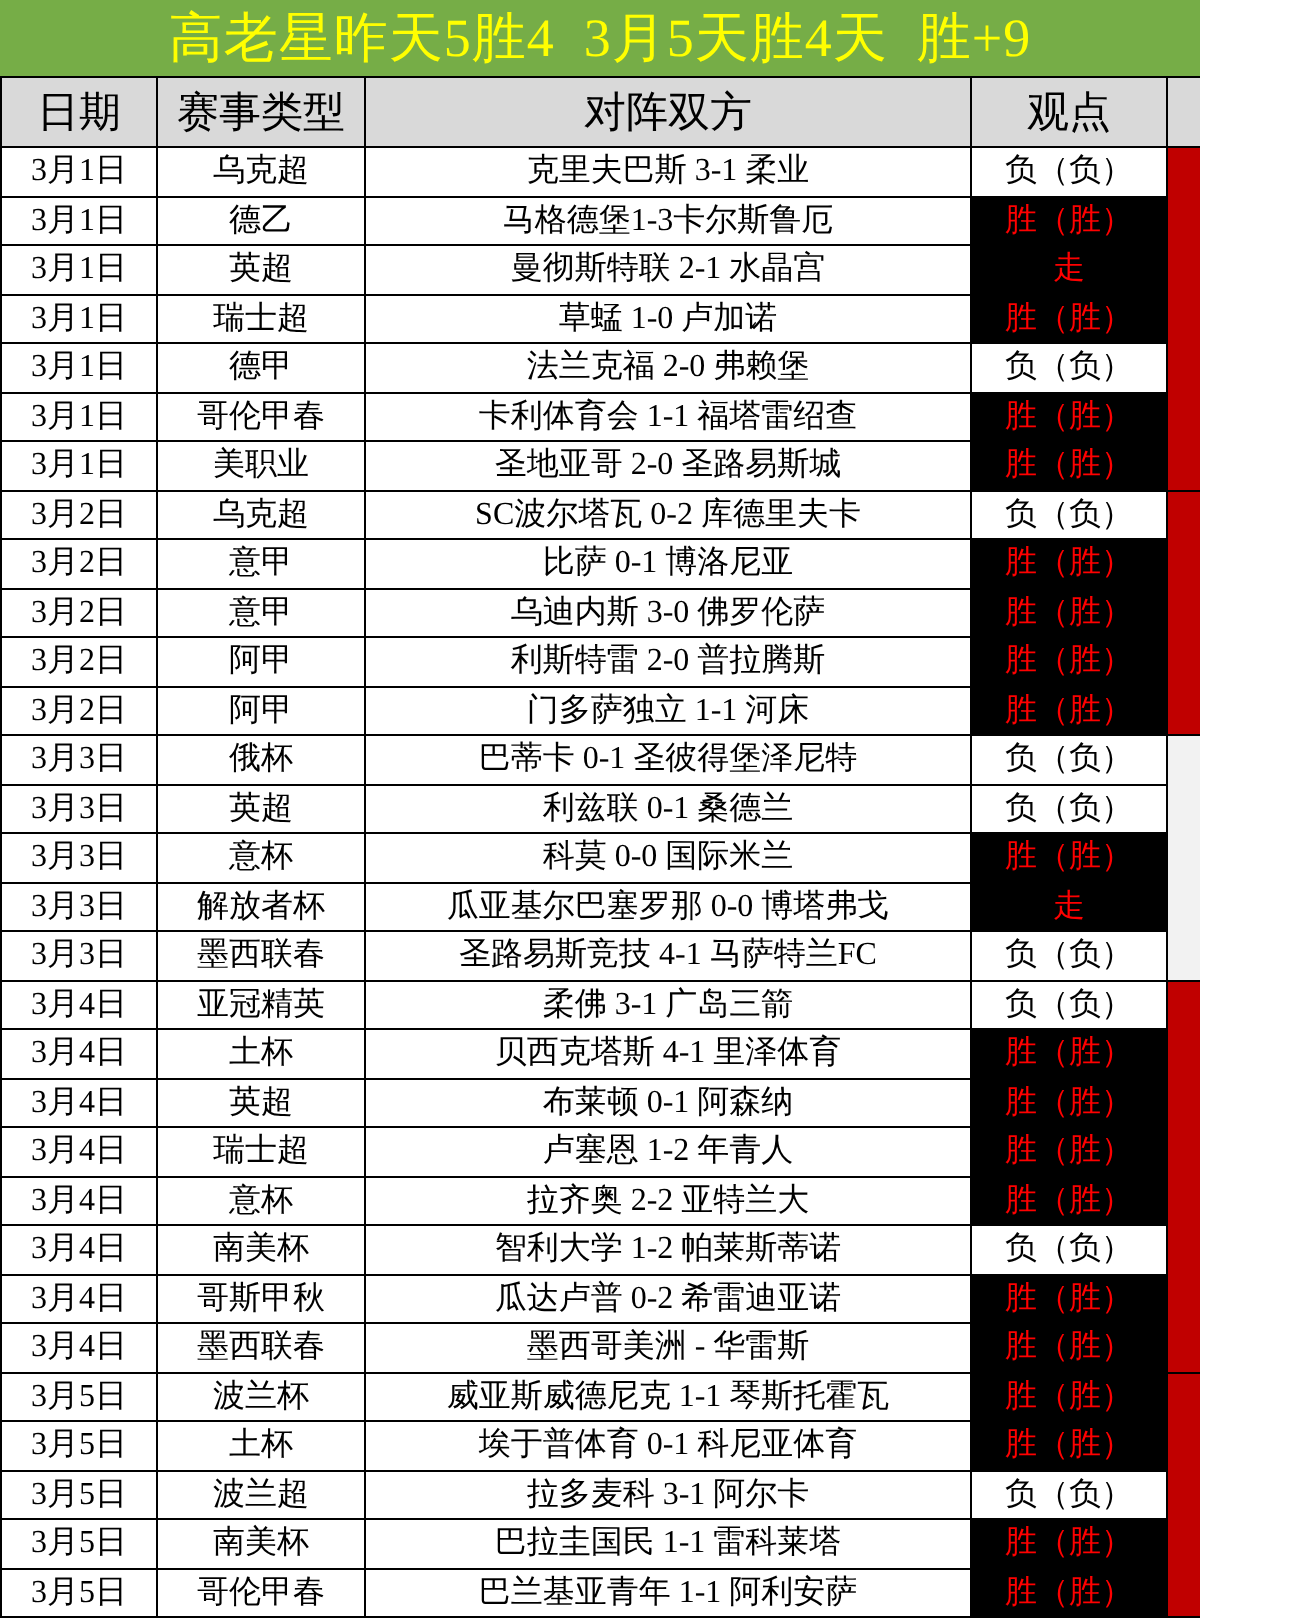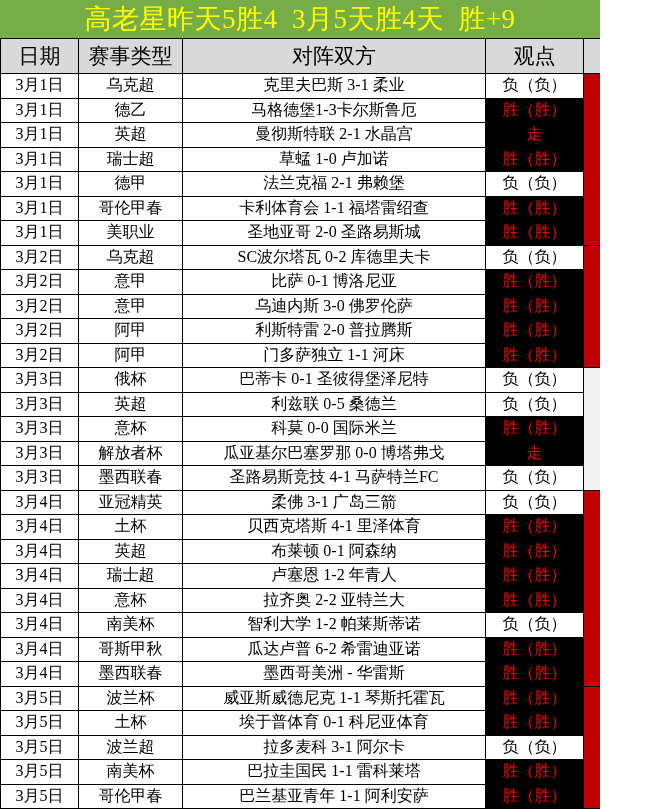--- a/index.html
+++ b/index.html
@@ -80,21 +80,21 @@
         </tr>
         <tr>
           <td>3月1日</td>
           <td>瑞士超</td>
           <td>草蜢 1-0 卢加诺</td>
           <td class="win">胜（胜）</td>
         </tr>
         <tr>
           <td>3月1日</td>
           <td>德甲</td>
-          <td>法兰克福 2-1 弗赖堡</td>
+          <td>法兰克福 2-0 弗赖堡</td>
           <td>负（负）</td>
         </tr>
         <tr>
           <td>3月1日</td>
           <td>哥伦甲春</td>
           <td>卡利体育会 1-1 福塔雷绍查</td>
           <td class="win">胜（胜）</td>
         </tr>
         <tr>
           <td>3月1日</td>
@@ -136,21 +136,21 @@
         <tr>
           <td>3月3日</td>
           <td>俄杯</td>
           <td>巴蒂卡 0-1 圣彼得堡泽尼特</td>
           <td>负（负）</td>
           <td rowspan="5" class="score gray">-2</td>
         </tr>
         <tr>
           <td>3月3日</td>
           <td>英超</td>
-          <td>利兹联 0-5 桑德兰</td>
+          <td>利兹联 0-1 桑德兰</td>
           <td>负（负）</td>
         </tr>
         <tr>
           <td>3月3日</td>
           <td>意杯</td>
           <td>科莫 0-0 国际米兰</td>
           <td class="win">胜（胜）</td>
         </tr>
         <tr>
           <td>3月3日</td>
@@ -197,21 +197,21 @@
         </tr>
         <tr>
           <td>3月4日</td>
           <td>南美杯</td>
           <td>智利大学 1-2 帕莱斯蒂诺</td>
           <td>负（负）</td>
         </tr>
         <tr>
           <td>3月4日</td>
           <td>哥斯甲秋</td>
-          <td>瓜达卢普 6-2 希雷迪亚诺</td>
+          <td>瓜达卢普 0-2 希雷迪亚诺</td>
           <td class="win">胜（胜）</td>
         </tr>
         <tr>
           <td>3月4日</td>
           <td>墨西联春</td>
           <td>墨西哥美洲 - 华雷斯</td>
           <td class="win">胜（胜）</td>
         </tr>
         <tr>
           <td>3月5日</td>

